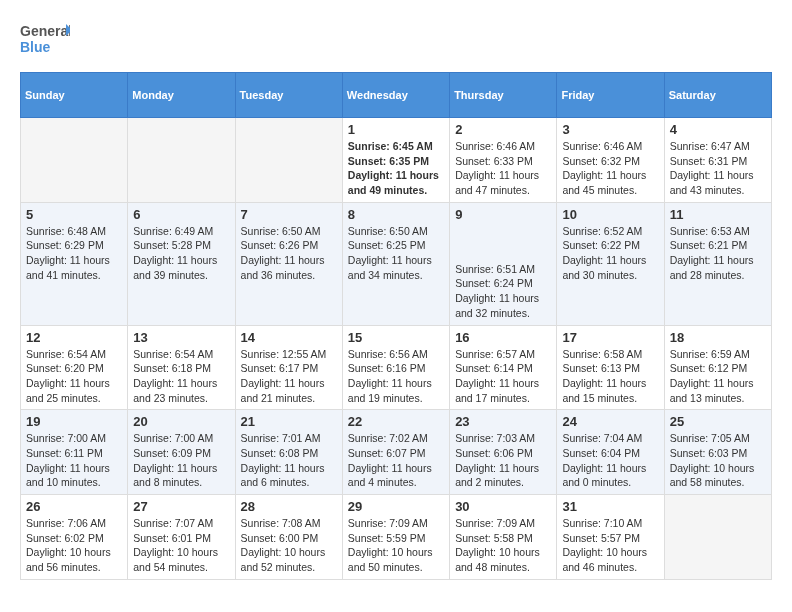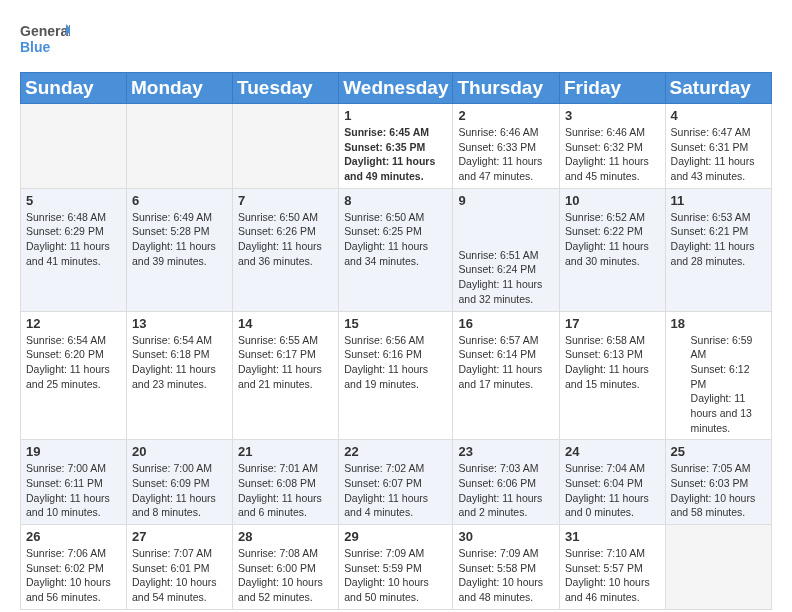--- a/index.html
+++ b/index.html
@@ -33,22 +33,22 @@
       color: #555;
     }
     .calendar {
       width: 100%;
       border-collapse: collapse;
       border: 1px solid #ccc;
     }
     .calendar th {
       background-color: #4a90d9;
       color: #fff;
-      font-size: 19px;
-      padding: 4px 4px;
+      font-size: 11px;
+      padding: 16px 4px;
       text-align: left;
       border: 1px solid #3a7bc8;
     }
     .calendar td {
       vertical-align: top;
       border: 1px solid #ddd;
       padding: 4px 5px;
       font-size: 10.5px;
       color: #333;
       width: 107px;
@@ -188,21 +188,21 @@
 Daylight: 11 hours and 25 minutes.</div>
         </td>
         <td>
           <span class="day-number">13</span>
           <div class="day-info" style="white-space: pre-line;">Sunrise: 6:54 AM
 Sunset: 6:18 PM
 Daylight: 11 hours and 23 minutes.</div>
         </td>
         <td>
           <span class="day-number">14</span>
-          <div class="day-info" style="white-space: pre-line;">Sunrise: 6:55 AM
+          <div class="day-info" style="white-space: pre-line;">Sunrise: 12:55 AM
 Sunset: 6:17 PM
 Daylight: 11 hours and 21 minutes.</div>
         </td>
         <td>
           <span class="day-number">15</span>
           <div class="day-info" style="white-space: pre-line;">Sunrise: 6:56 AM
 Sunset: 6:16 PM
 Daylight: 11 hours and 19 minutes.</div>
         </td>
         <td>
@@ -212,21 +212,21 @@
 Daylight: 11 hours and 17 minutes.</div>
         </td>
         <td>
           <span class="day-number">17</span>
           <div class="day-info" style="white-space: pre-line;">Sunrise: 6:58 AM
 Sunset: 6:13 PM
 Daylight: 11 hours and 15 minutes.</div>
         </td>
         <td>
           <span class="day-number">18</span>
-          <div class="day-info" style="white-space: pre-line; margin-left: 20px;">Sunrise: 6:59 AM
+          <div class="day-info" style="white-space: pre-line;">Sunrise: 6:59 AM
 Sunset: 6:12 PM
 Daylight: 11 hours and 13 minutes.</div>
         </td>
       </tr>
       <tr>
         <td>
           <span class="day-number">19</span>
           <div class="day-info" style="white-space: pre-line;">Sunrise: 7:00 AM
 Sunset: 6:11 PM
 Daylight: 11 hours and 10 minutes.</div>

